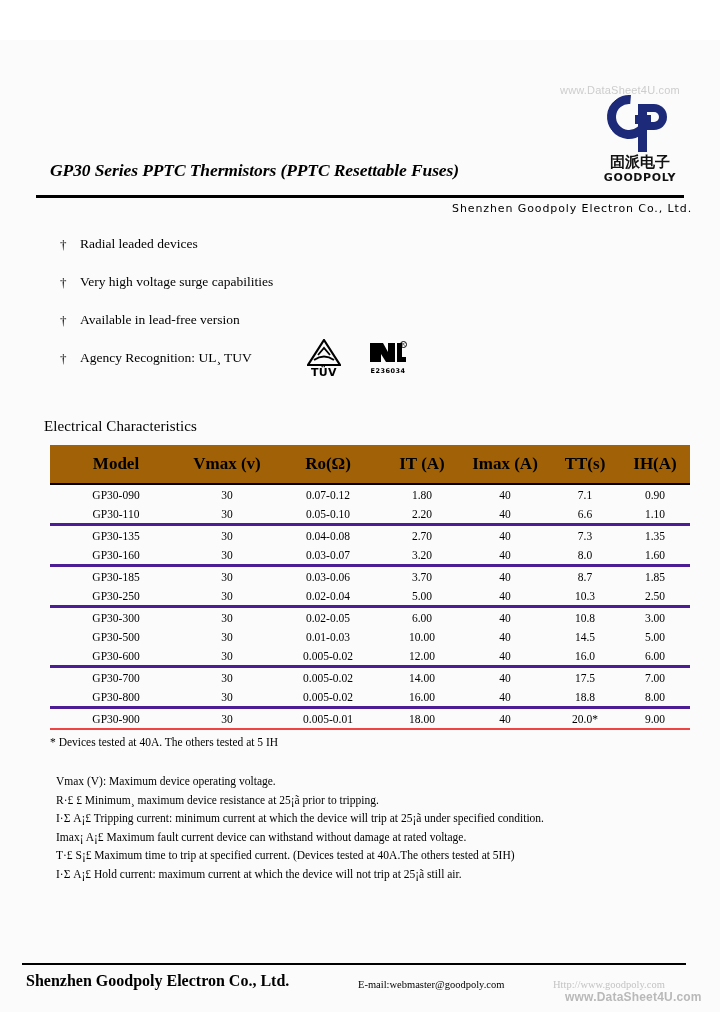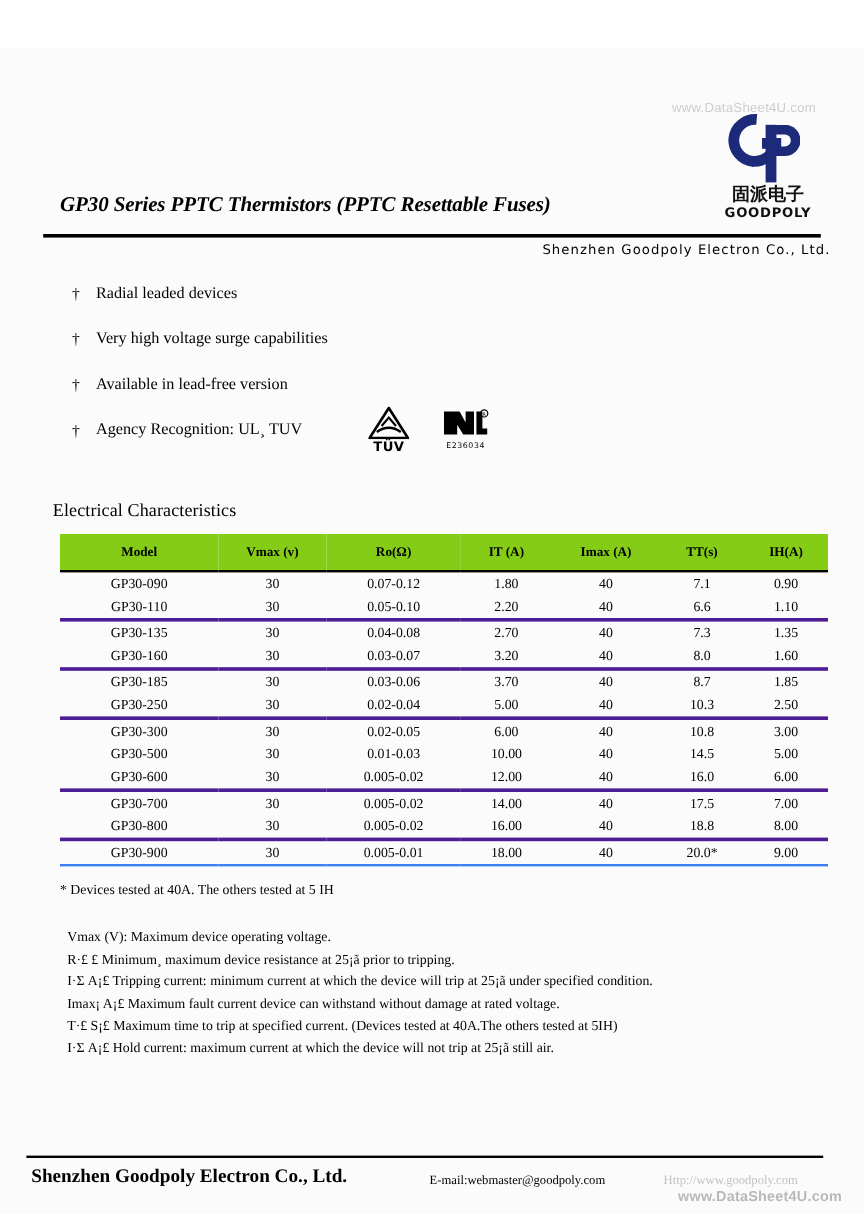--- a/index.html
+++ b/index.html
@@ -200,21 +200,21 @@
   }
   .ul-mark {
     width: 40px;
     height: 25px;
     margin: 0 auto;
   }
   .ul-mark svg { display: block; }
   .ul-file {
     font-family: "DejaVu Sans", sans-serif;
     font-size: 6.5px;
-    font-weight: normal;
+    font-weight: bold;
     letter-spacing: 0.5px;
     margin-top: 2px;
   }
 
   
   .section-heading {
     position: absolute;
     left: 44px;
     top: 378px;
     font-size: 15px;
@@ -227,41 +227,41 @@
     left: 50px;
     top: 405px;
     width: 620px;
   }
   table.spec {
     width: 620px;
     border-collapse: collapse;
     table-layout: fixed;
   }
   table.spec th {
-    background: #84cc16;
-    font-size: 11px;
+    background: #a16207;
+    font-size: 17px;
     font-weight: bold;
     text-align: center;
     padding: 9px 0 9px 0;
     border: none;
   }
   table.spec thead tr {
     border-bottom: 2px solid #000000;
   }
   table.spec td {
     font-size: 11.5px;
     text-align: center;
     padding: 3.5px 0 3.5px 0;
     border: none;
   }
   table.spec tbody tr.ruled {
     border-bottom: 3px solid #4c1d95;
   }
   table.spec tbody tr.last {
-    border-bottom: 2px solid #3b82f6;
+    border-bottom: 2px solid #ef4444;
   }
   .c-model { width: 132px; }
   .c-vmax  { width: 90px; }
   .c-ro    { width: 112px; }
   .c-it    { width: 76px; }
   .c-imax  { width: 90px; }
   .c-tt    { width: 70px; }
   .c-ih    { width: 70px; }
 
   

